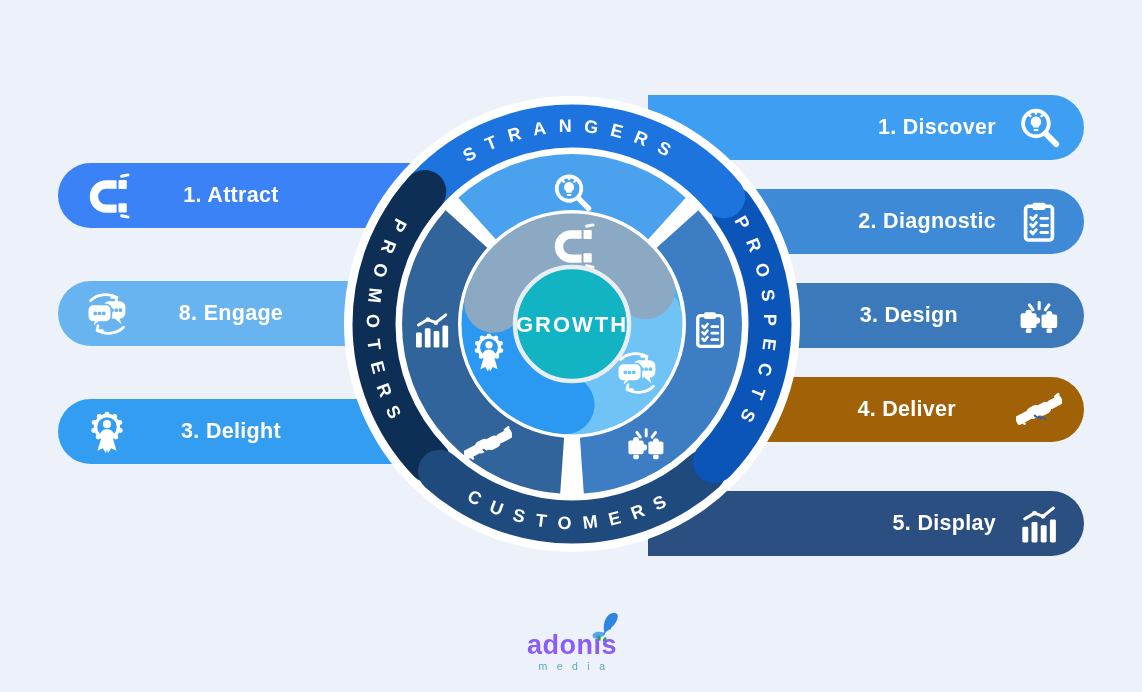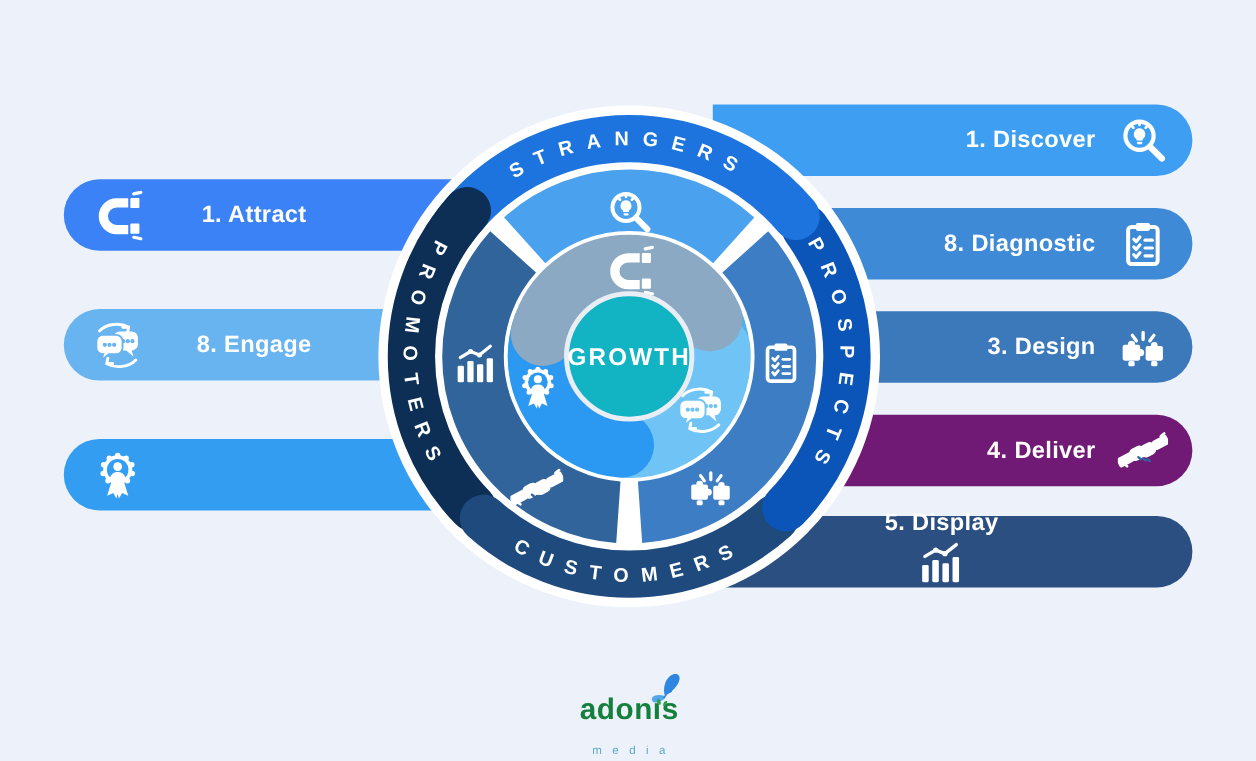--- a/index.html
+++ b/index.html
@@ -11,31 +11,31 @@
   .pill{position:absolute;height:65px;display:flex;align-items:center;box-sizing:border-box;}
   .pill-left{left:58px;width:372px;border-radius:44px 0 0 44px;z-index:1;}
   .pill-right{left:648px;width:436px;border-radius:0 44px 44px 0;justify-content:flex-end;z-index:1;}
   .pill .plabel{color:#fff;font-size:21.5px;font-weight:700;letter-spacing:.3px;white-space:nowrap;}
   .pill-left .picon{margin-left:26px;}
   .pill-left .plabel{position:absolute;left:104px;right:130px;text-align:center;}
   .pill-right .plabel{margin-right:20px;}
   .pill-right .picon{margin-right:22px;}
   .picon{width:46px;height:46px;flex:0 0 46px;}
   .pl-0{top:163px;} .pl-1{top:281px;} .pl-2{top:399px;}
-  .pr-0{top:95px;} .pr-1{top:189px;} .pr-2{top:283px;} .pr-3{top:377px;} .pr-4{top:469px;flex-direction:column;}
+  .pr-0{top:95px;} .pr-1{top:189px;} .pr-2{top:283px;} .pr-3{top:377px;} .pr-4{top:491px;}
 
   
   .wheel{position:absolute;left:337px;top:89px;width:470px;height:470px;z-index:3;}
   .ring-label{font-size:18px;font-weight:700;letter-spacing:12px;fill:#ffffff;}
   .growth-label{font-size:22px;font-weight:700;letter-spacing:2px;fill:#ffffff;}
 
   
   .logo{position:absolute;left:497px;top:612px;width:150px;text-align:center;z-index:1;}
   .logo-name{font-size:27px;font-weight:700;letter-spacing:.5px;margin-top:20px;line-height:26px;}
-  .logo-tagline{font-size:10.5px;font-weight:400;letter-spacing:9.5px;padding-left:9px;margin-top:18px;}
+  .logo-tagline{font-size:10.5px;font-weight:400;letter-spacing:9.5px;padding-left:9px;margin-top:2px;}
   .logo-butterfly{position:absolute;left:88px;top:-2px;width:42px;height:36px;}
 </style>
 </head>
 <body>
 
 <svg width="0" height="0" style="position:absolute" aria-hidden="true">
   <defs>
     <symbol id="i-magnet" viewBox="0 0 24 24">
       <path d="M17 6 H11.5 A6.3 6.3 0 1 0 11.5 18.6 H17" fill="none" stroke="#fff" stroke-width="4.4"></path>
       <rect x="18" y="3.6" width="4.3" height="4.8" rx="0.5" fill="#fff"></rect>
@@ -139,41 +139,42 @@
   <div class="pill pill-left pl-1" style="background: rgb(104, 180, 240);">
     <svg class="picon" viewBox="0 0 24 24" style="--dot: #68b4f0;">
         <use href="#i-chat"></use>
       </svg>
     <span class="plabel">8. Engage</span>
   </div>
   <div class="pill pill-left pl-2" style="background: rgb(51, 157, 242);">
     <svg class="picon" viewBox="0 0 24 24" style="--dot: #339df2;">
         <use href="#i-badge"></use>
       </svg>
+    <span class="plabel">3. Delight</span>
   </div>
 
   <div class="pill pill-right pr-0" style="background: rgb(61, 158, 242);">
     <span class="plabel">1. Discover</span>
     <svg class="picon" viewBox="0 0 24 24">
         <use href="#i-search-bulb"></use>
       </svg>
   </div>
   <div class="pill pill-right pr-1" style="background: rgb(63, 138, 214);">
-    <span class="plabel">8. Diagnostic</span>
+    <span class="plabel">2. Diagnostic</span>
     <svg class="picon" viewBox="0 0 24 24">
         <use href="#i-clipboard"></use>
       </svg>
   </div>
-  <div class="pill pill-right pr-2" style="background: rgb(60, 121, 187);">
+  <div class="pill pill-right pr-2" style="background: rgb(60, 121, 187); gap: 38px;">
     <span class="plabel">3. Design</span>
     <svg class="picon" viewBox="0 0 24 24">
         <use href="#i-puzzle"></use>
       </svg>
   </div>
-  <div class="pill pill-right pr-3" style="background: #701a75;">
+  <div class="pill pill-right pr-3" style="background: #a16207; gap: 40px;">
     <span class="plabel">4. Deliver</span>
     <svg class="picon" viewBox="0 0 24 24" style="--dot: #33639f;">
         <use href="#i-handshake"></use>
       </svg>
   </div>
   <div class="pill pill-right pr-4" style="background: rgb(44, 79, 130);">
     <span class="plabel">5. Display</span>
     <svg class="picon" viewBox="0 0 24 24">
         <use href="#i-bar-chart"></use>
       </svg>
@@ -232,17 +233,17 @@
     <text class="growth-label" x="235" y="243" text-anchor="middle">GROWTH</text>
   </svg>
 
   <div class="logo">
     <svg class="logo-butterfly" viewBox="0 0 24 24">
       <path d="M10.8 14.6 C9.2 7.4 13.6 1.2 17.8 1.8 C21.6 2.4 20.2 8.6 13.4 13.6 Z" fill="#2e86e0"></path>
       <path d="M10.9 15.2 C5.8 13.4 1.8 15.6 3.4 18.2 C4.7 20.3 9.2 18.6 11.4 16.1 Z" fill="#54a6ee"></path>
       <path d="M10.2 16.4 L12.6 13.2 M11.9 13.8 l2.2-2.6 M12.6 13.2 l2.6-1" fill="none" stroke-width="0.9" stroke="#2e86e0"></path>
       <path d="M8.2 20.6 q-3.4-1.6-1.4-4 q2.4 1.2 1.4 4 z M9.8 21.2 q0.2-3.4 2.6-3 q0 2.6-2.6 3 z" fill="#2f9e51"></path>
     </svg>
-    <div class="logo-name" style="color: #15803d;">adonis</div>
+    <div class="logo-name" style="color: #8b5cf6;">adonis</div>
     <div class="logo-tagline" style="color: rgb(91, 168, 200);">media</div>
   </div>
 
 </div>
 
 </body></html>

